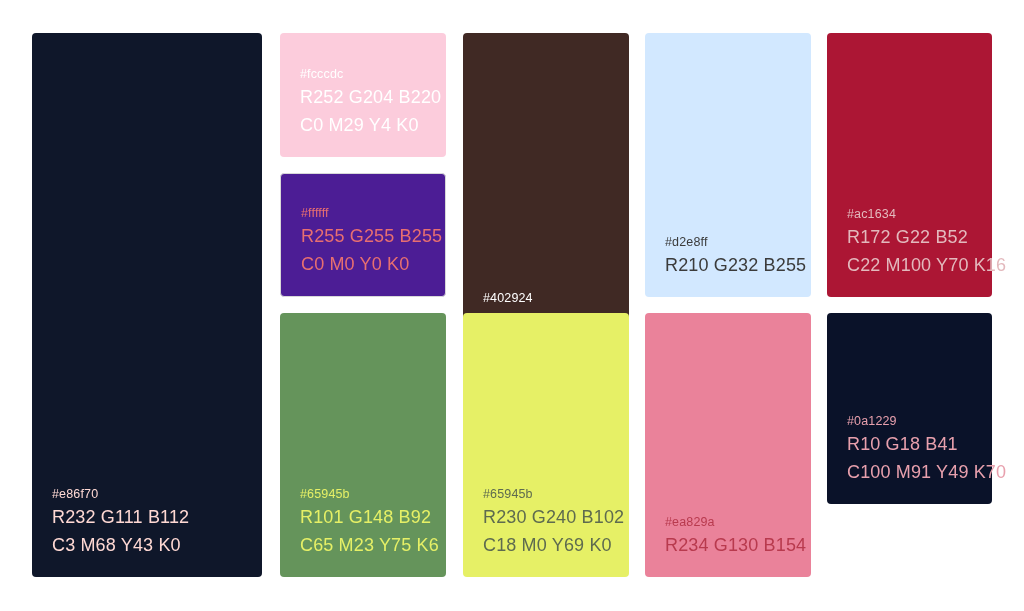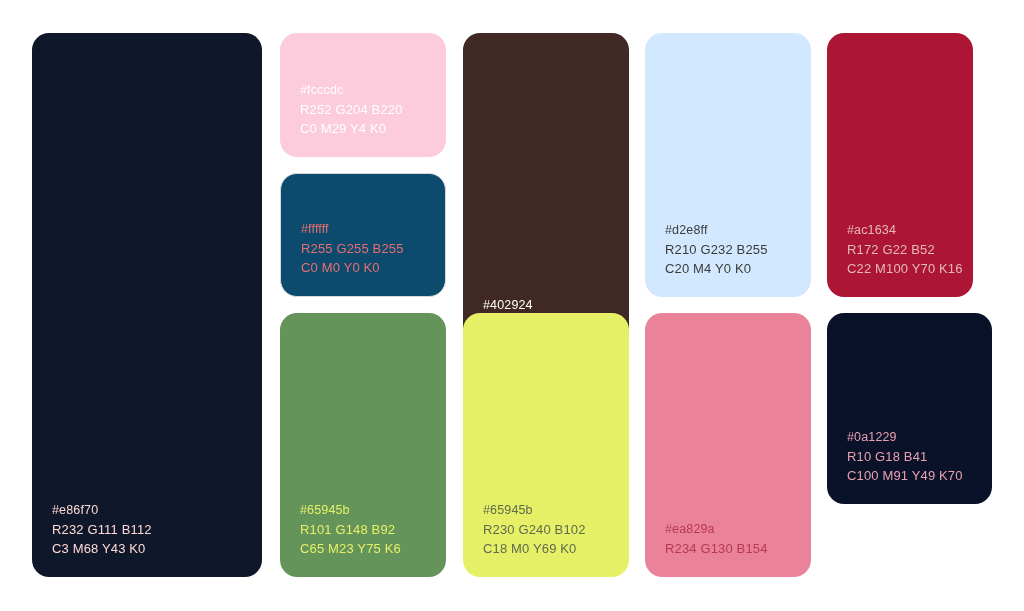--- a/index.html
+++ b/index.html
@@ -14,21 +14,21 @@
   }
   #palette-board {
     position: relative;
     width: 1024px;
     height: 611px;
     background: #ffffff;
     overflow: hidden;
   }
   .swatch {
     position: absolute;
-    border-radius: 17px;
+    border-radius: 4px;
     box-sizing: border-box;
     display: block;
   }
   .swatch.outlined {
     border: 1px solid #d8d8d8;
   }
   .swatch-info {
     position: absolute;
     left: 20px;
     bottom: 18px;
@@ -39,62 +39,61 @@
     white-space: nowrap;
     pointer-events: none;
   }
   .swatch-info .hex {
     display: block;
     font-size: 12.5px;
   }
   .swatch-info .rgb,
   .swatch-info .cmyk {
     display: block;
-    font-size: 13px;
+    font-size: 18px;
   }
 </style>
 </head>
 <body>
 
 <div id="palette-board" style="width: 1024px; height: 611px; background: rgb(255, 255, 255);">
     <div class="swatch" style="left: 32px; top: 33px; width: 230px; height: 544px; background: #0f172a;">
       <div class="swatch-info" style="color: rgb(255, 217, 212);">
         <span class="hex">#e86f70</span>
         <span class="rgb">R232 G111 B112</span>
         <span class="cmyk">C3 M68 Y43 K0</span>
       </div>
     </div>
     <div class="swatch" style="left: 280px; top: 33px; width: 166px; height: 124px; background: rgb(252, 204, 220);">
       <div class="swatch-info" style="color: rgb(255, 255, 255);">
         <span class="hex">#fcccdc</span>
         <span class="rgb">R252 G204 B220</span>
         <span class="cmyk">C0 M29 Y4 K0</span>
       </div>
     </div>
-    <div class="swatch outlined" style="left: 280px; top: 173px; width: 166px; height: 124px; background: #0c4a6e;">
+    <div class="swatch outlined" style="left: 280px; top: 173px; width: 166px; height: 124px; background: #4c1d95;">
       <div class="swatch-info" style="color: rgb(232, 111, 112);">
         <span class="hex">#ffffff</span>
         <span class="rgb">R255 G255 B255</span>
         <span class="cmyk">C0 M0 Y0 K0</span>
       </div>
     </div>
     <div class="swatch" style="left: 463px; top: 33px; width: 166px; height: 320px; background: rgb(64, 41, 36);">
       <div class="swatch-info" style="color: rgb(255, 255, 255);">
         <span class="hex">#402924</span>
         <span class="rgb">R64 G41 B36</span>
       </div>
     </div>
     <div class="swatch" style="left: 645px; top: 33px; width: 166px; height: 264px; background: rgb(210, 232, 255);">
       <div class="swatch-info" style="color: rgb(59, 59, 59); margin-top: 24px;">
         <span class="hex">#d2e8ff</span>
         <span class="rgb">R210 G232 B255</span>
-        <span class="cmyk">C20 M4 Y0 K0</span>
       </div>
     </div>
-    <div class="swatch" style="left: 827px; top: 33px; width: 146px; height: 264px; background: rgb(172, 22, 52);">
+    <div class="swatch" style="left: 827px; top: 33px; width: 165px; height: 264px; background: rgb(172, 22, 52);">
       <div class="swatch-info" style="color: rgb(227, 185, 189);">
         <span class="hex">#ac1634</span>
         <span class="rgb">R172 G22 B52</span>
         <span class="cmyk">C22 M100 Y70 K16</span>
       </div>
     </div>
     <div class="swatch" style="left: 280px; top: 313px; width: 166px; height: 264px; background: rgb(101, 148, 91);">
       <div class="swatch-info" style="color: rgb(230, 240, 102);">
         <span class="hex">#65945b</span>
         <span class="rgb">R101 G148 B92</span>

